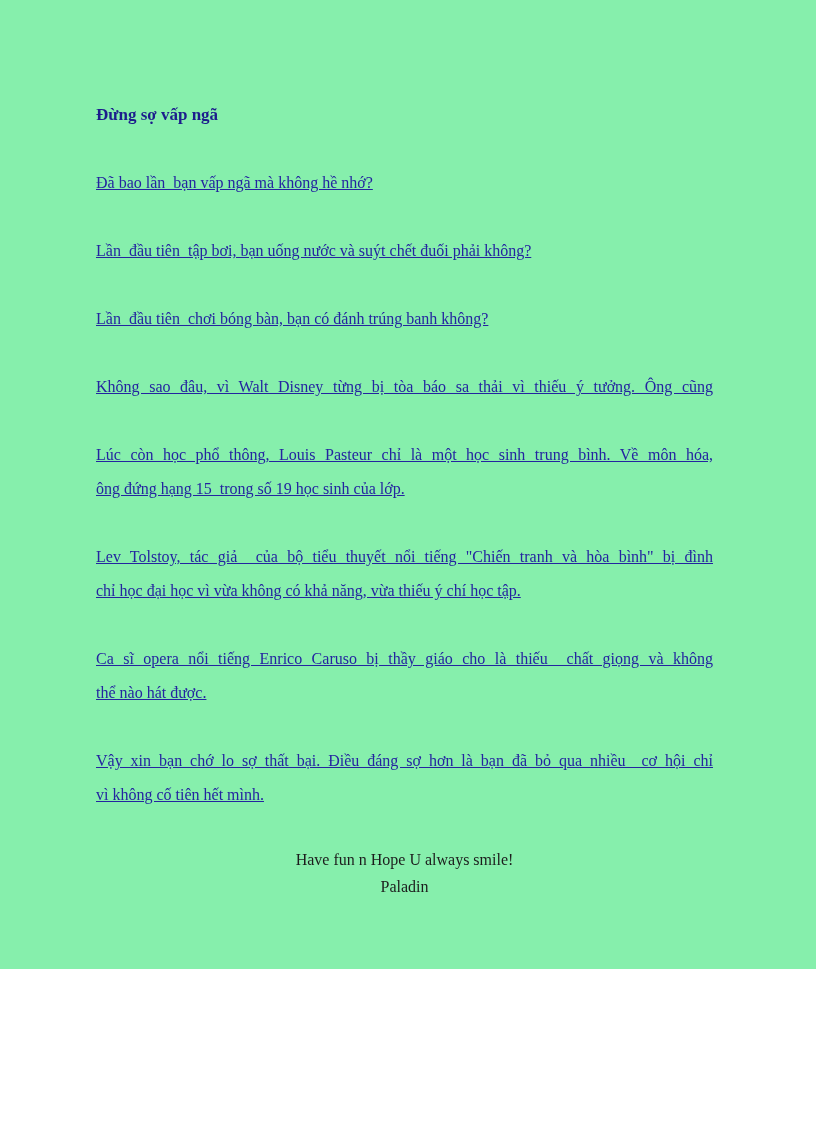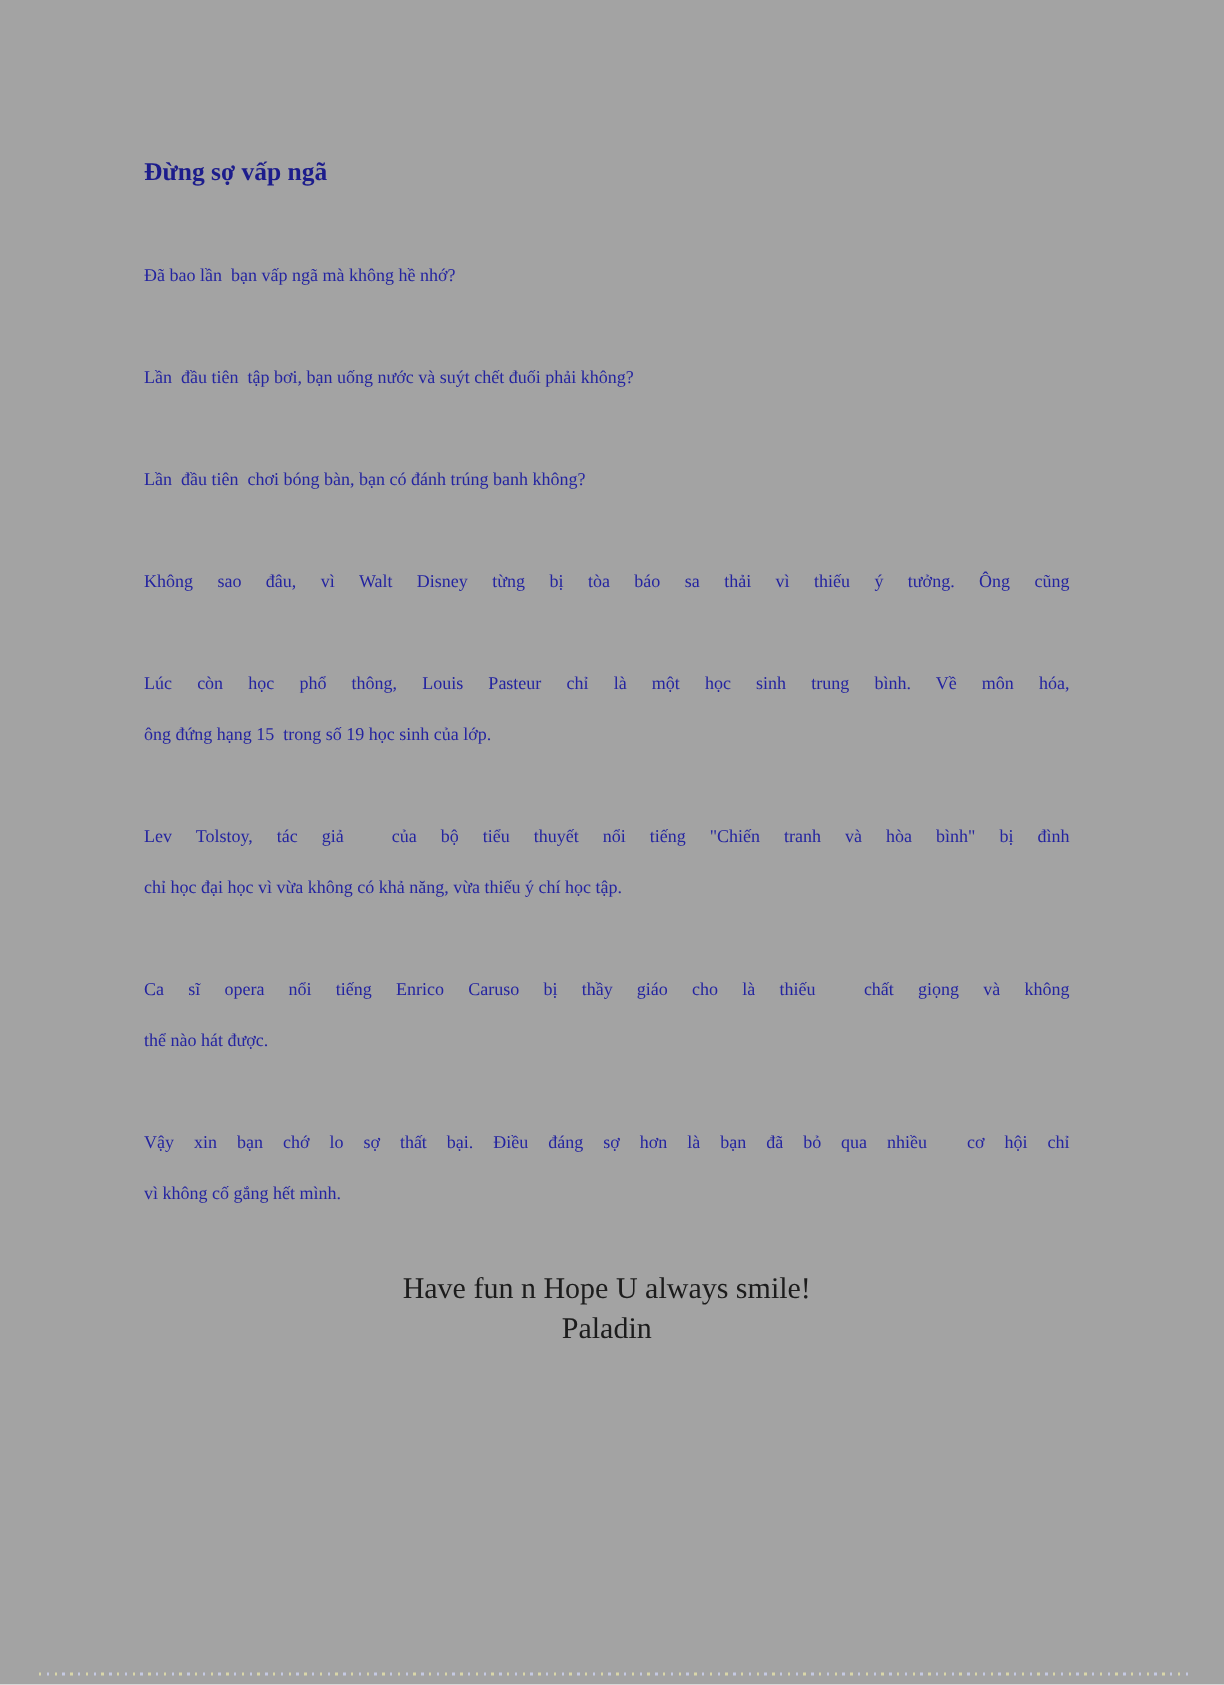--- a/index.html
+++ b/index.html
@@ -1,20 +1,20 @@
 <!DOCTYPE html>
 <html><head>
 <meta charset="utf-8">
 <style>
   html, body { margin: 0; padding: 0; background: #ffffff; }
   .page {
     position: relative;
     width: 816px;
-    height: 1123px;
-    background: #a3a3a3;
+    height: 969px;
+    background: #86efac;
     overflow: hidden;
     font-family: "Liberation Serif", "DejaVu Serif", serif;
   }
   .content {
     position: absolute;
     top: 0; left: 0;
     width: 816px;
     padding: 98px 103px 0 96px;
     box-sizing: border-box;
   }
@@ -22,32 +22,33 @@
     font-size: 17px;
     line-height: 34px;
     font-weight: bold;
     color: #1c1c8c;
     margin: 0 0 34px 0;
     white-space: pre-wrap;
   }
   .para {
     margin: 0 0 34px 0;
     color: #2424a0;
-    font-size: 12px;
+    font-size: 16px;
     line-height: 34px;
+    text-decoration: underline;
   }
   .line { white-space: pre-wrap; }
   .jline {
     text-align: justify;
     text-align-last: justify;
   }
   .footer {
     text-align: center;
     color: #1c1c1c;
-    font-size: 20px;
+    font-size: 16px;
     line-height: 27px;
     margin: 12px;
   }
   .dotted-border {
     position: absolute;
     left: 26px;
     width: 767px;
     top: 1115px;
     height: 2px;
     background-image: repeating-linear-gradient(
@@ -95,21 +96,21 @@
     </div>
 
 
     <div class="para">
       <div class="line jline">Ca sĩ opera nổi tiếng Enrico Caruso bị thầy giáo cho là thiếu  chất giọng và không</div>
       <div class="line">thể nào hát được.</div>
     </div>
 
     <div class="para">
       <div class="line jline">Vậy xin bạn chớ lo sợ thất bại. Điều đáng sợ hơn là bạn đã bỏ qua nhiều  cơ hội chỉ</div>
-      <div class="line">vì không cố gắng hết mình.</div>
+      <div class="line">vì không cố tiên hết mình.</div>
     </div>
 
     <div class="footer">
       <div>Have fun n Hope U always smile!</div>
       <div>Paladin</div>
     </div>
 
   </div>
 
   <div class="dotted-border"></div>

